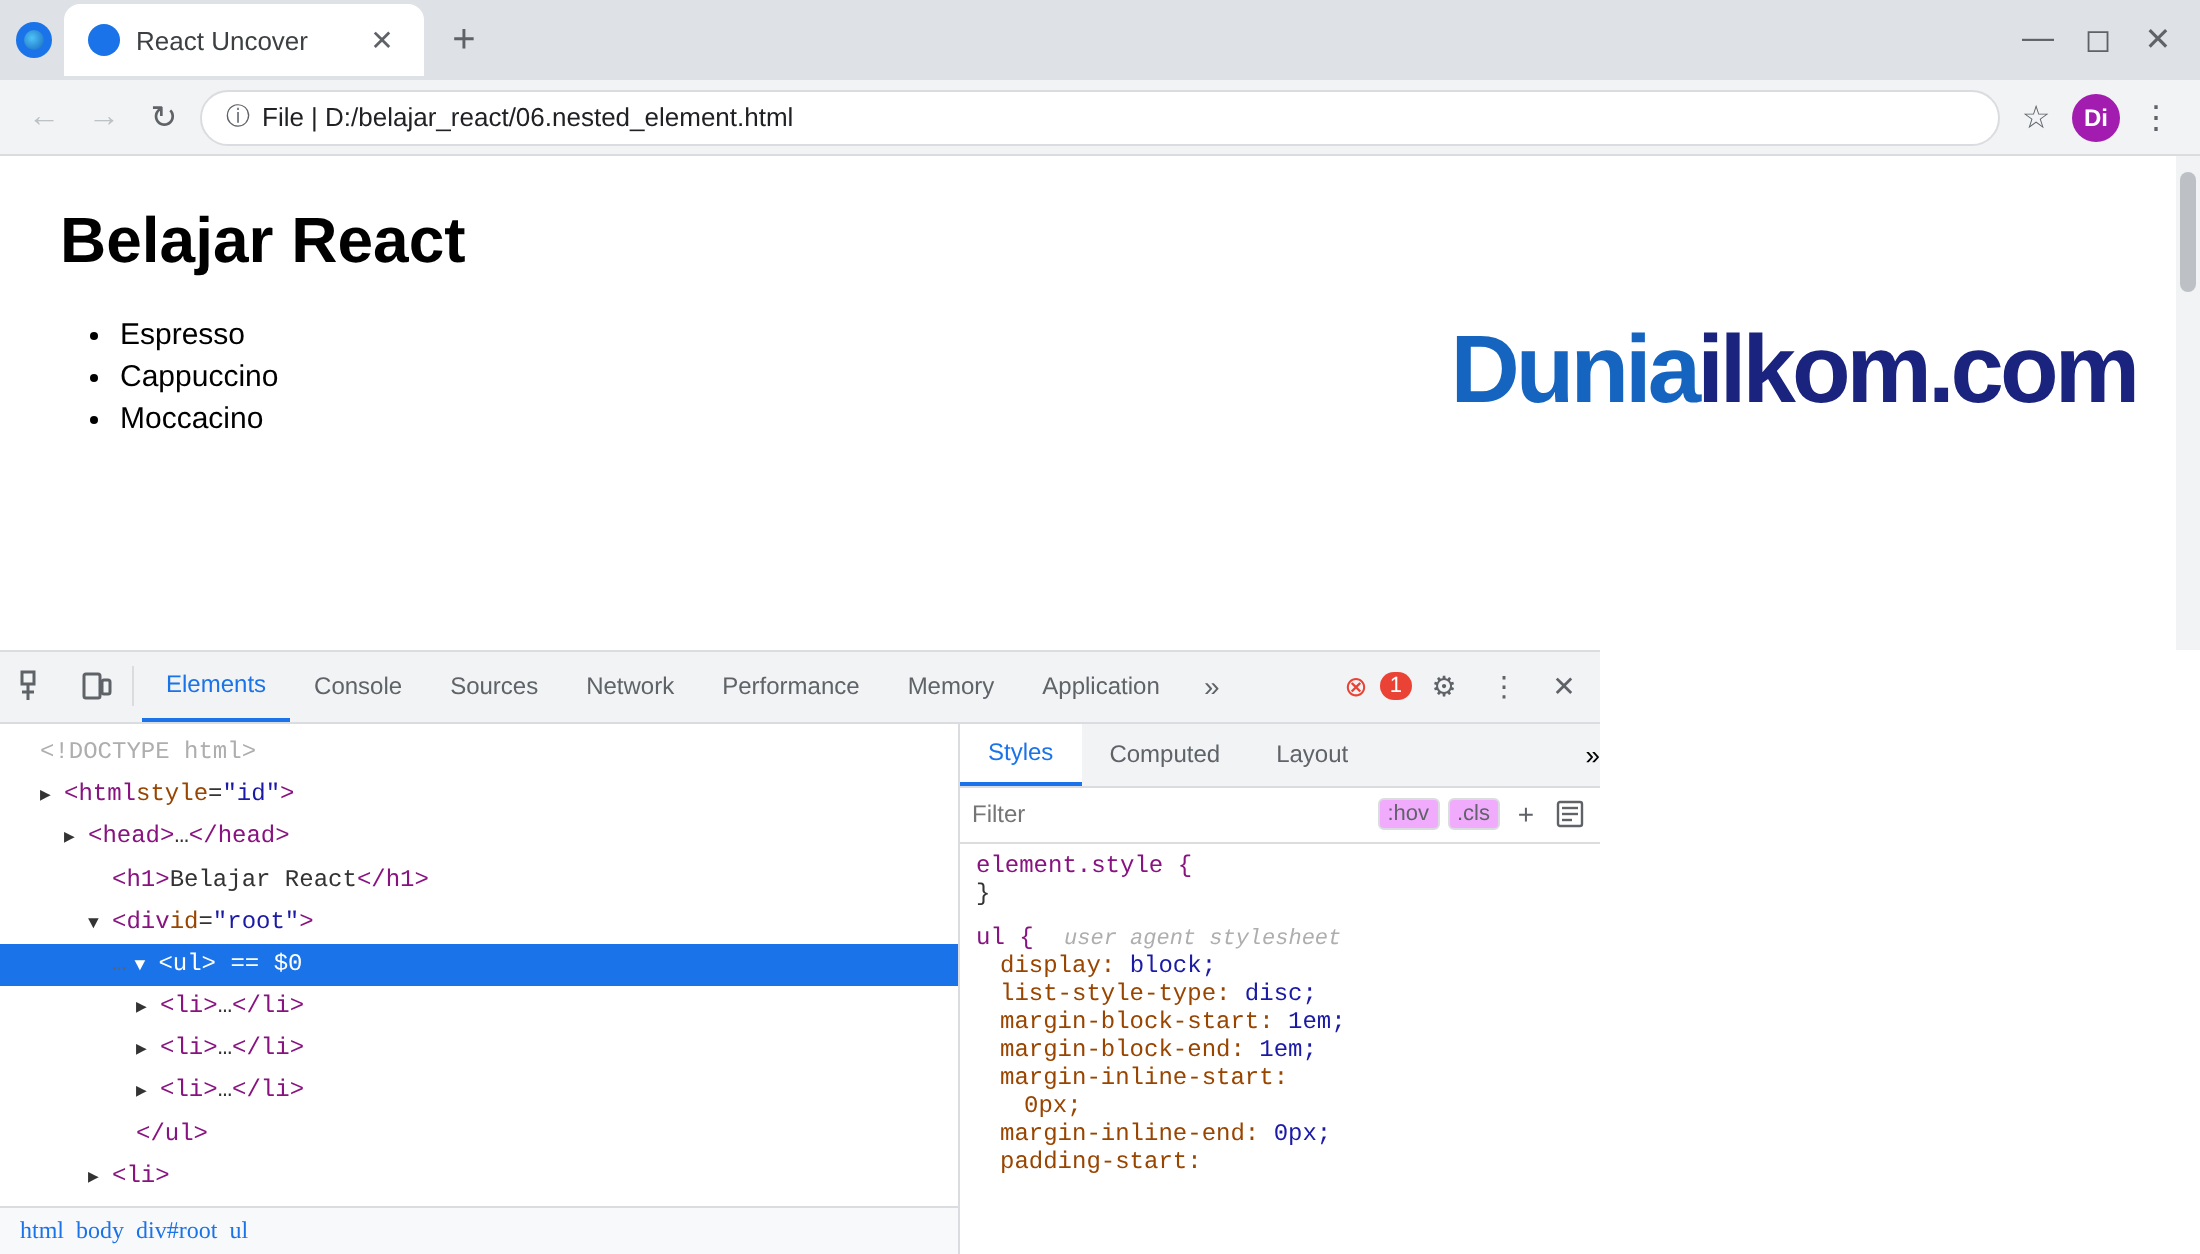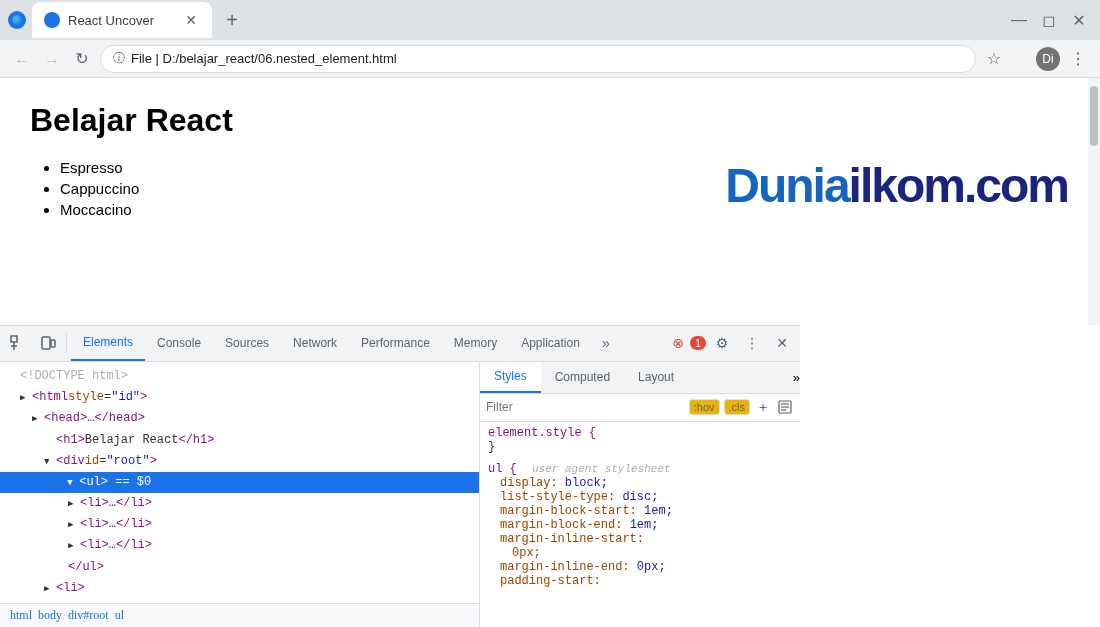--- a/index.html
+++ b/index.html
@@ -121,26 +121,25 @@
     .bookmark-btn, .profile-btn, .menu-btn {
       width: 24px; height: 24px;
       display: flex; align-items: center; justify-content: center;
       font-size: 16px;
       color: #5f6368;
       cursor: pointer;
       border-radius: 50%;
       flex-shrink: 0;
     }
     .profile-btn {
-      background: #737373;
+      background: #a21caf;
       color: #fff;
       font-size: 12px;
-      font-weight: normal;
-      border-radius: 50%;
-      margin-left: 24px;
+      font-weight: bold;
+      border-radius: 50%;
     }
 
     
     .page-viewport {
       flex: 1;
       background: #fff;
       overflow: hidden;
       position: relative;
     }
     .page-content {
@@ -382,21 +381,21 @@
       font-size: 12px;
       background: transparent;
     }
     .hov-btn, .cls-btn {
       font-size: 11px;
       color: #5f6368;
       padding: 1px 4px;
       border: 1px solid #dadce0;
       border-radius: 3px;
       cursor: pointer;
-      background: #eab308;
+      background: #f0abfc;
     }
     .plus-btn, .wrap-btn {
       width: 18px; height: 18px;
       display: flex; align-items: center; justify-content: center;
       font-size: 14px;
       color: #5f6368;
       cursor: pointer;
     }
     .styles-content {
       flex: 1;

